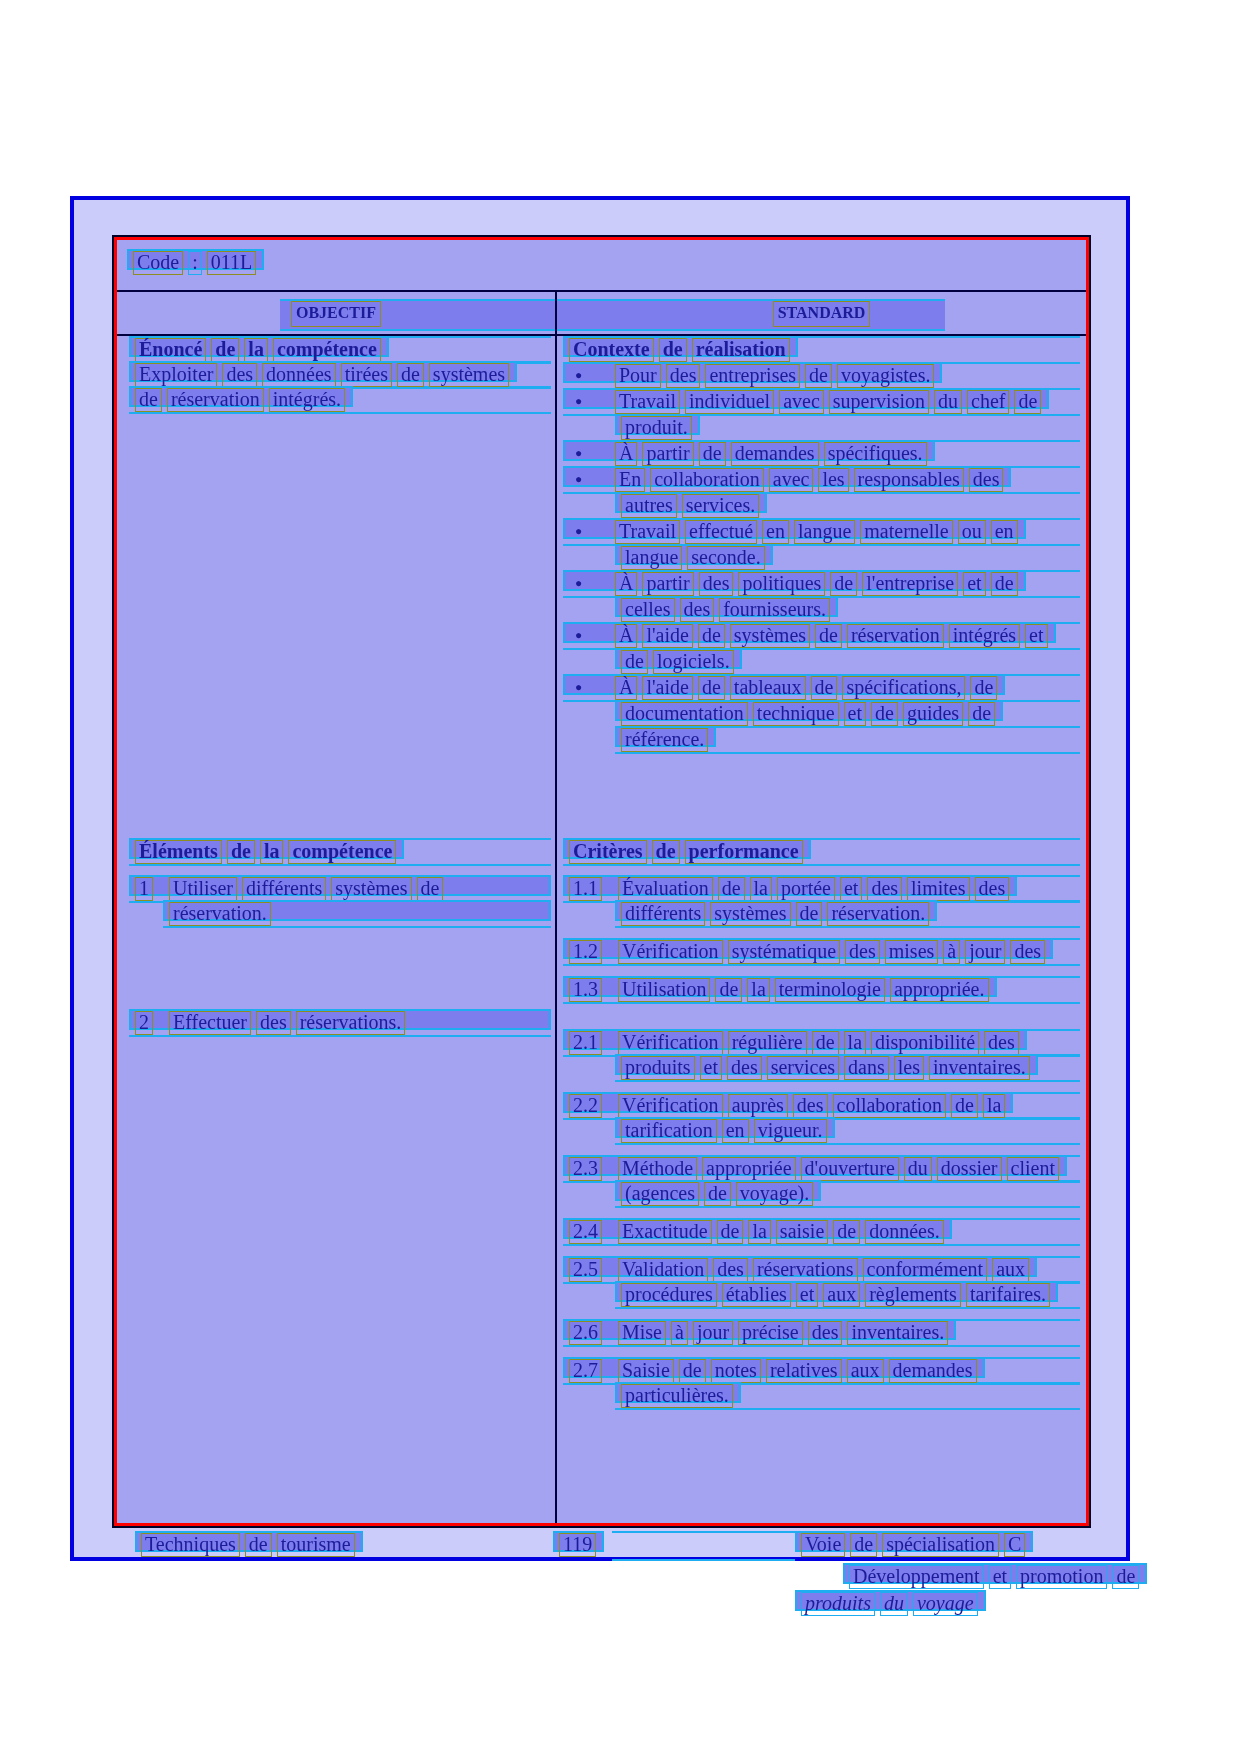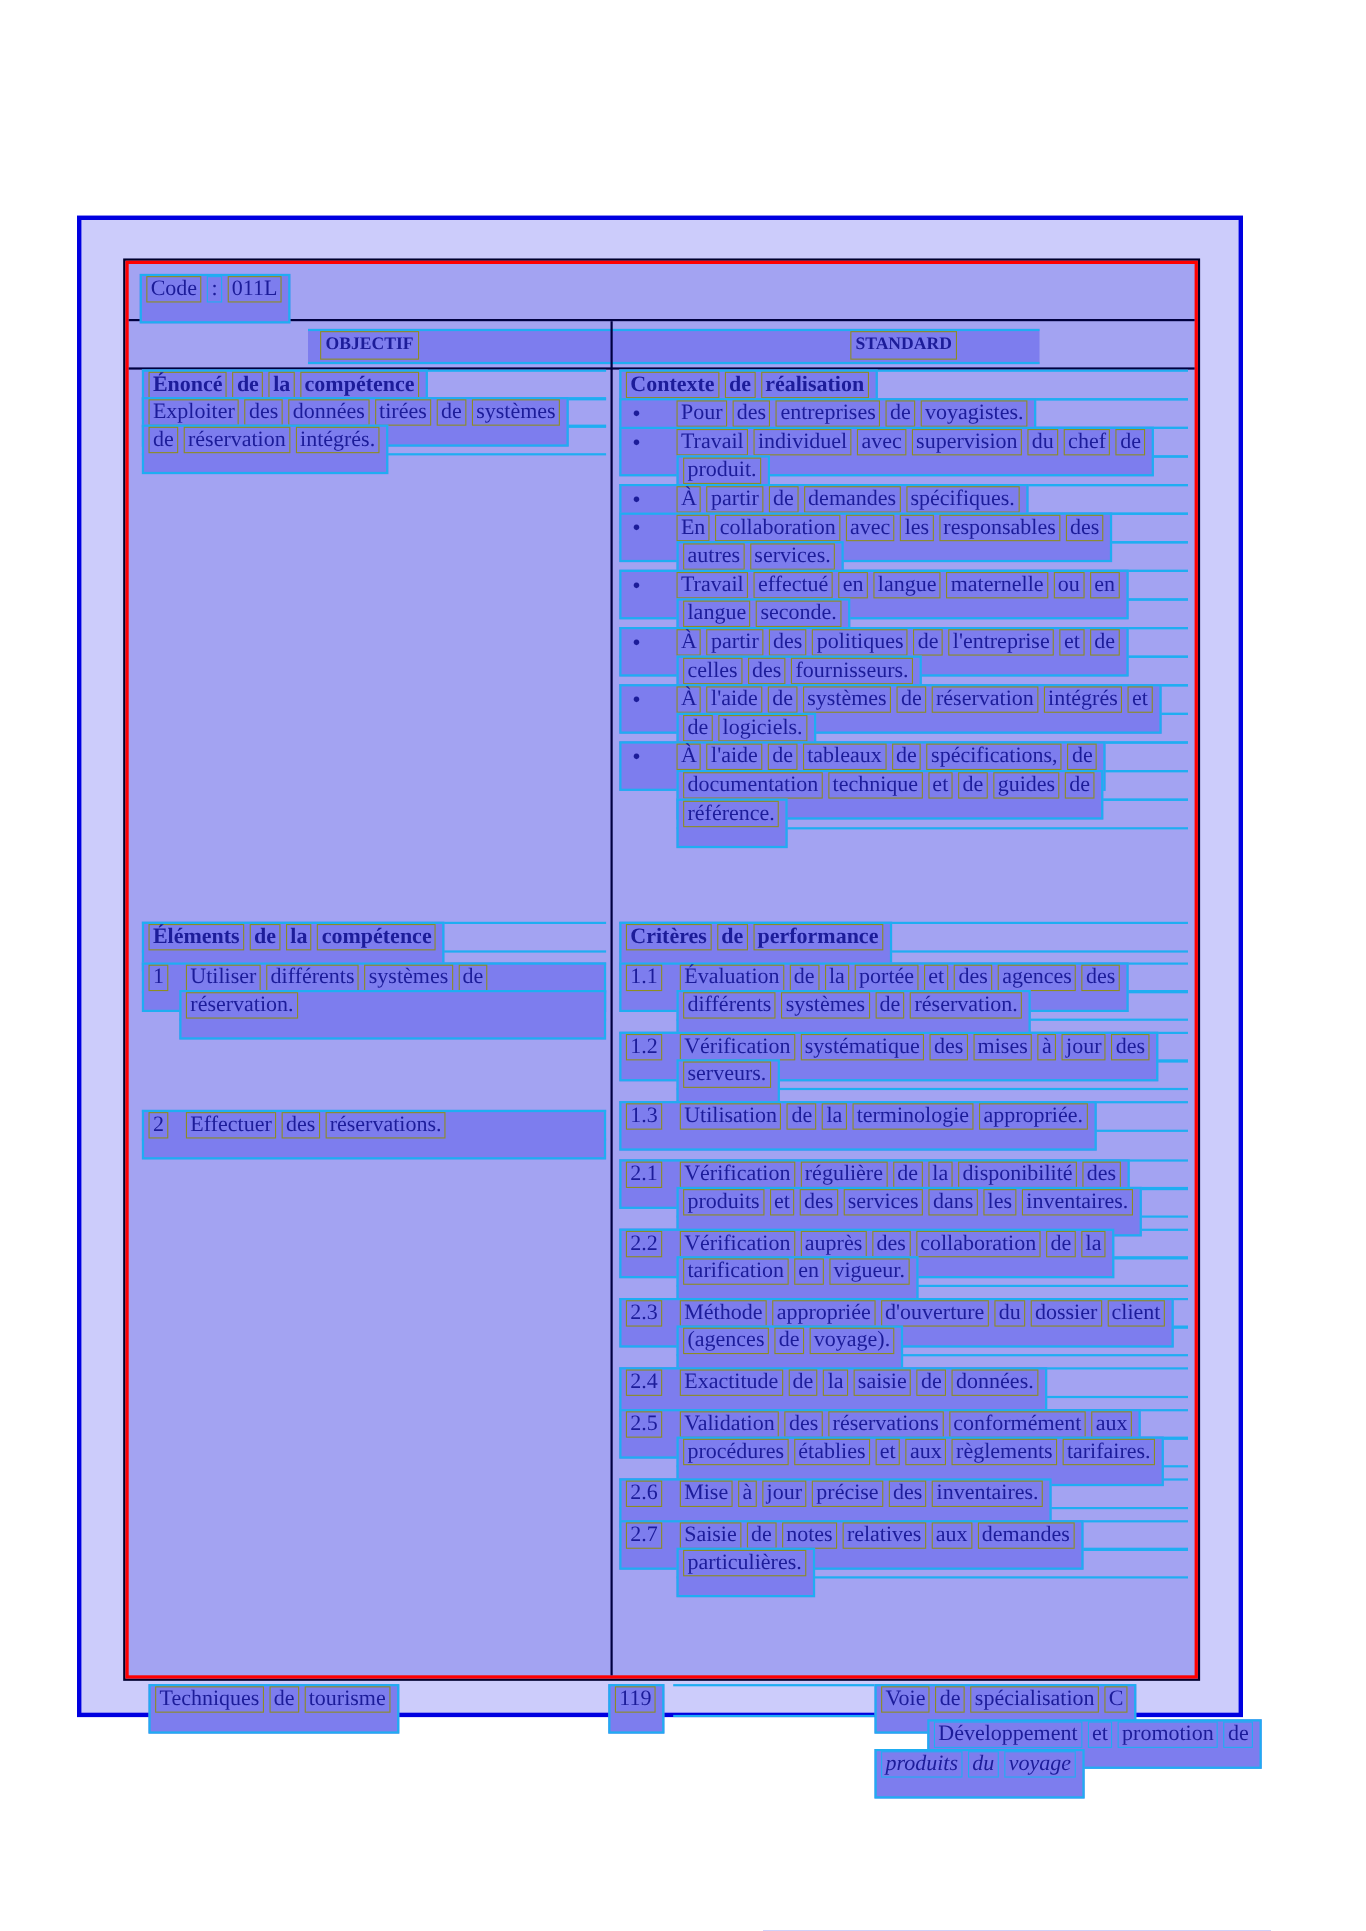--- a/index.html
+++ b/index.html
@@ -23,21 +23,21 @@
   .cell-lt{left:12px;width:422px;}
   .cell-rt{left:446px;right:6px;}
   .cell-lm{left:12px;width:422px;top:502px;}
   .cell-rm{left:446px;right:6px;top:502px;}
 
   .line{position:relative;white-space:nowrap;height:28px;}
   .line::before,.line::after{content:'';position:absolute;left:var(--ind,0px);right:0;height:2px;background:var(--line-border);}
   .line::before{top:0;}
   .line::after{bottom:0;}
   .line.noext::before,.line.noext::after{display:none;}
-  .lbox{display:inline-block;position:relative;z-index:1;box-sizing:border-box;height:45px;
+  .lbox{display:inline-block;position:relative;z-index:1;box-sizing:border-box;height:21px;
         border:2px solid var(--line-border);background:var(--line-fill);padding:0 6px 0 4px;vertical-align:top;}
   .lbox.ext{width:100%;}
   .w{display:inline-block;box-sizing:border-box;height:24px;line-height:21px;font-size:20px;
      border:1px solid var(--word-border);padding:0 3px;margin-right:5px;vertical-align:top;}
   .w:last-child{margin-right:0;}
   .w.wc{border-color:var(--line-border);}
   .bold .w{font-weight:bold;}
   .blt{display:inline-block;width:40px;font-size:12px;line-height:22px;vertical-align:top;padding-left:6px;}
   .num{margin-right:16px;}
   .cont{--ind:52px;padding-left:52px;}
@@ -128,26 +128,25 @@
           <div class="line"><span class="lbox ext"><span class="w num">1</span><span class="w">Utiliser</span><span class="w">différents</span><span class="w">systèmes</span><span class="w">de</span></span></div>
           <div class="line cont-l"><span class="lbox ext"><span class="w">réservation.</span></span></div>
         </div>
         <div class="item item2-gap">
           <div class="line"><span class="lbox ext"><span class="w num">2</span><span class="w">Effectuer</span><span class="w">des</span><span class="w">réservations.</span></span></div>
         </div>
       </div>
     <div class="cell cell-rm" id="cellRM">
         <div class="line bold head"><span class="lbox"><span class="w">Critères</span><span class="w">de</span><span class="w">performance</span></span></div>
         <div class="item">
-          <div class="line"><span class="lbox"><span class="w num">1.1</span><span class="w">Évaluation</span><span class="w">de</span><span class="w">la</span><span class="w">portée</span><span class="w">et</span><span class="w">des</span><span class="w">agences</span><span class="w">des</span></span></div>
+          <div class="line"><span class="lbox"><span class="w num">1.1</span><span class="w">Évaluation</span><span class="w">de</span><span class="w">la</span><span class="w">portée</span><span class="w">et</span><span class="w">des</span><span class="w">limites</span><span class="w">des</span></span></div>
           <div class="line cont"><span class="lbox"><span class="w">différents</span><span class="w">systèmes</span><span class="w">de</span><span class="w">réservation.</span></span></div>
         </div>
         <div class="item">
           <div class="line"><span class="lbox"><span class="w num">1.2</span><span class="w">Vérification</span><span class="w">systématique</span><span class="w">des</span><span class="w">mises</span><span class="w">à</span><span class="w">jour</span><span class="w">des</span></span></div>
-          <div class="line cont"><span class="lbox"><span class="w">serveurs.</span></span></div>
         </div>
         <div class="item">
           <div class="line"><span class="lbox"><span class="w num">1.3</span><span class="w">Utilisation</span><span class="w">de</span><span class="w">la</span><span class="w">terminologie</span><span class="w">appropriée.</span></span></div>
         </div>
         <div class="item gap-big">
           <div class="line"><span class="lbox"><span class="w num">2.1</span><span class="w">Vérification</span><span class="w">régulière</span><span class="w">de</span><span class="w">la</span><span class="w">disponibilité</span><span class="w">des</span></span></div>
           <div class="line cont"><span class="lbox"><span class="w">produits</span><span class="w">et</span><span class="w">des</span><span class="w">services</span><span class="w">dans</span><span class="w">les</span><span class="w">inventaires.</span></span></div>
         </div>
         <div class="item">
           <div class="line"><span class="lbox"><span class="w num">2.2</span><span class="w">Vérification</span><span class="w">auprès</span><span class="w">des</span><span class="w">collaboration</span><span class="w">de</span><span class="w">la</span></span></div>

